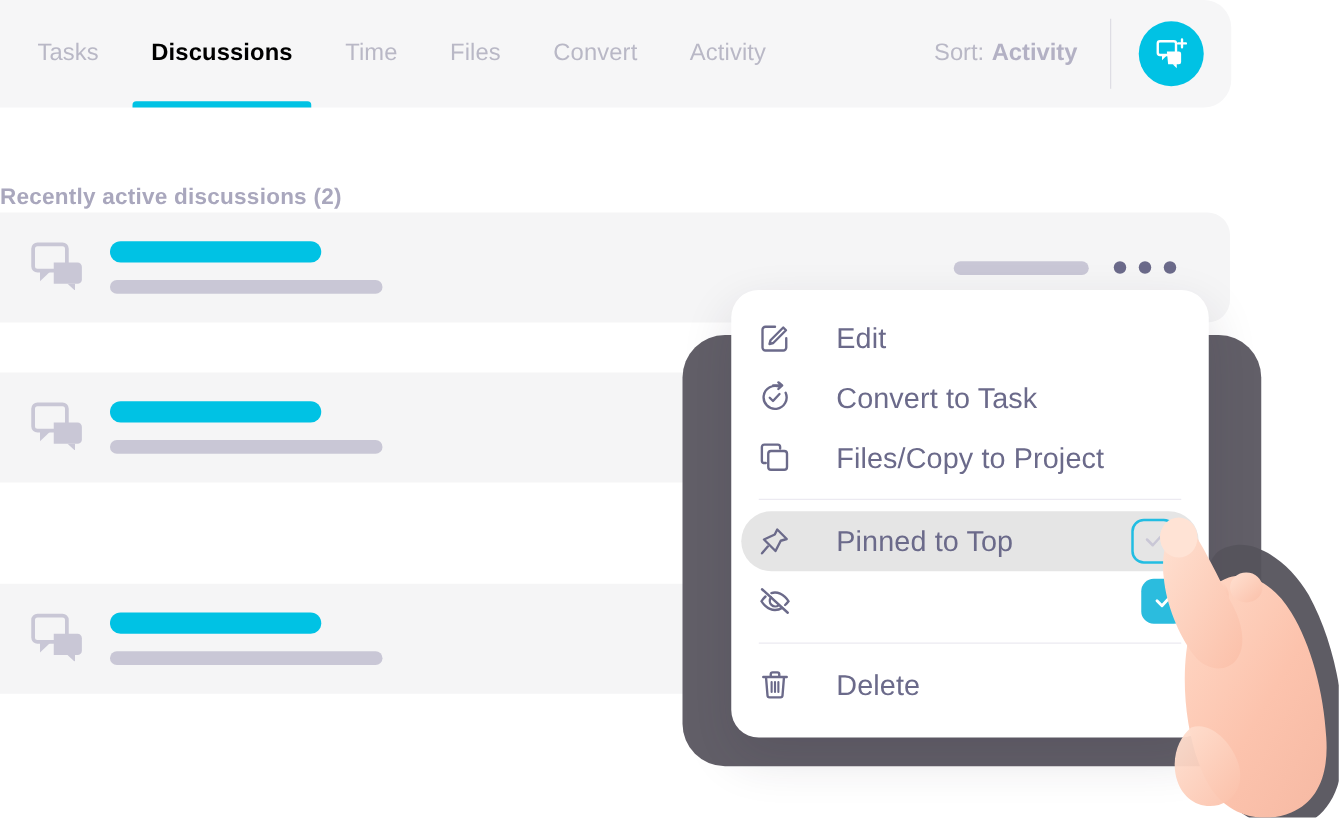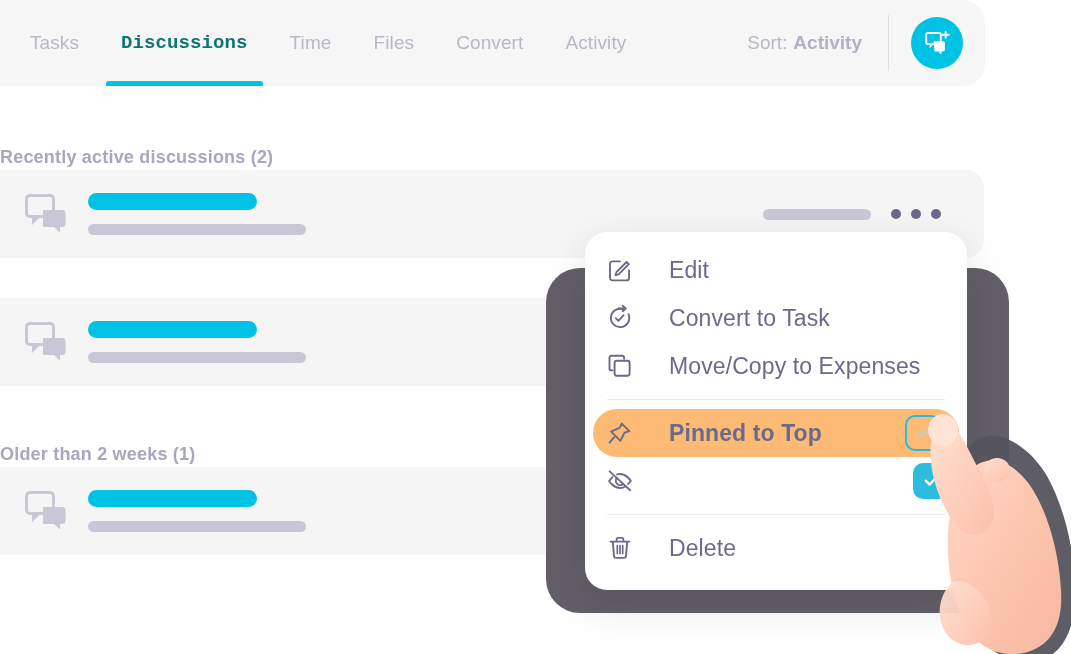--- a/index.html
+++ b/index.html
@@ -46,21 +46,21 @@
     color: #b9b8c6;
     letter-spacing: .1px;
     padding: 0 21px;
     line-height: 86px;
     height: 86px;
     cursor: pointer;
     white-space: nowrap;
   }
   .tab.first { padding-left: 0; }
 
-  .tab.active { color: #0f766e; font-weight: 600; font-family: Liberation Mono, monospace; }
+  .tab.active { color: #000000; font-weight: 600; }
 
   .tab.active::after {
     content: "";
     position: absolute;
     left: 6px;
     right: 6px;
     bottom: 0;
     height: 5px;
     background: #00c2e4;
     border-radius: 3px 3px 0 0;
@@ -221,25 +221,24 @@
   }
 
   .menu-item .mi-label {
     font-size: 23px;
     color: #6b6a8a;
     letter-spacing: .1px;
     white-space: nowrap;
   }
 
   .menu-item.highlight {
-    background: #fdba74;
+    background: #e5e5e5;
     border-radius: 24px;
     margin: 0 8px;
     padding-left: 14px;
-    font-weight: bold;
   }
 
   .menu-sep {
     height: 1px;
     background: #eceaf1;
     margin: 9px 22px;
   }
 
   .cbox {
     position: absolute;
@@ -346,21 +345,20 @@
         <path d="M19 18 h19 a3.5 3.5 0 0 1 3.5 3.5 v10 a3.5 3.5 0 0 1 -3.5 3.5 h-19 z" fill="#c9c7d6"></path>
         <path d="M36 35 v5.5 l-6 -5.5 z" fill="#c9c7d6"></path>
       </svg>
     </div>
     <div class="bars">
       <div class="bar-title"></div>
       <div class="bar-sub"></div>
     </div>
   </div>
 
-  <div class="section-title" id="sec2">Older than 2 weeks (1)</div>
 
   <div class="row" id="row3">
     <div class="row-icon">
       <svg width="46" height="40" viewBox="0 0 46 40">
         <rect x="2.5" y="3.5" width="27" height="21" rx="3.5" fill="none" stroke="#c9c7d6" stroke-width="3"></rect>
         <path d="M8 24 v9 l9.5 -9 z" fill="#c9c7d6"></path>
         <path d="M19 18 h19 a3.5 3.5 0 0 1 3.5 3.5 v10 a3.5 3.5 0 0 1 -3.5 3.5 h-19 z" fill="#c9c7d6"></path>
         <path d="M36 35 v5.5 l-6 -5.5 z" fill="#c9c7d6"></path>
       </svg>
     </div>
@@ -395,21 +393,21 @@
       <span class="mi-label">Convert to Task</span>
     </div>
 
     <div class="menu-item">
       <span class="mi-icon">
         <svg width="26" height="26" viewBox="0 0 26 26">
           <path d="M5.6 17.4 H4.4 A1.9 1.9 0 0 1 2.5 15.5 V4.6 A1.9 1.9 0 0 1 4.4 2.7 H15.2 A1.9 1.9 0 0 1 17.1 4.6 V5.8" fill="none" stroke="#6b6a8a" stroke-width="1.9" stroke-linecap="round"></path>
           <rect x="7.6" y="7.8" width="15" height="15" rx="2.2" fill="none" stroke="#6b6a8a" stroke-width="1.9"></rect>
         </svg>
       </span>
-      <span class="mi-label">Move/Copy to Expenses</span>
+      <span class="mi-label">Files/Copy to Project</span>
     </div>
 
     <div class="menu-sep"></div>
 
     <div class="menu-item highlight">
       <span class="mi-icon">
         <svg width="26" height="26" viewBox="0 0 26 26">
           <path d="M14.8 3.6 L22.4 11.2 L17.6 12.6 L13.4 20.8 L4.2 11.6 L12.8 7.6 Z" fill="none" stroke="#6b6a8a" stroke-width="1.9" stroke-linejoin="round"></path>
           <path d="M7.2 17.2 L2.6 22.6" fill="none" stroke="#6b6a8a" stroke-width="1.9" stroke-linecap="round"></path>
         </svg>

